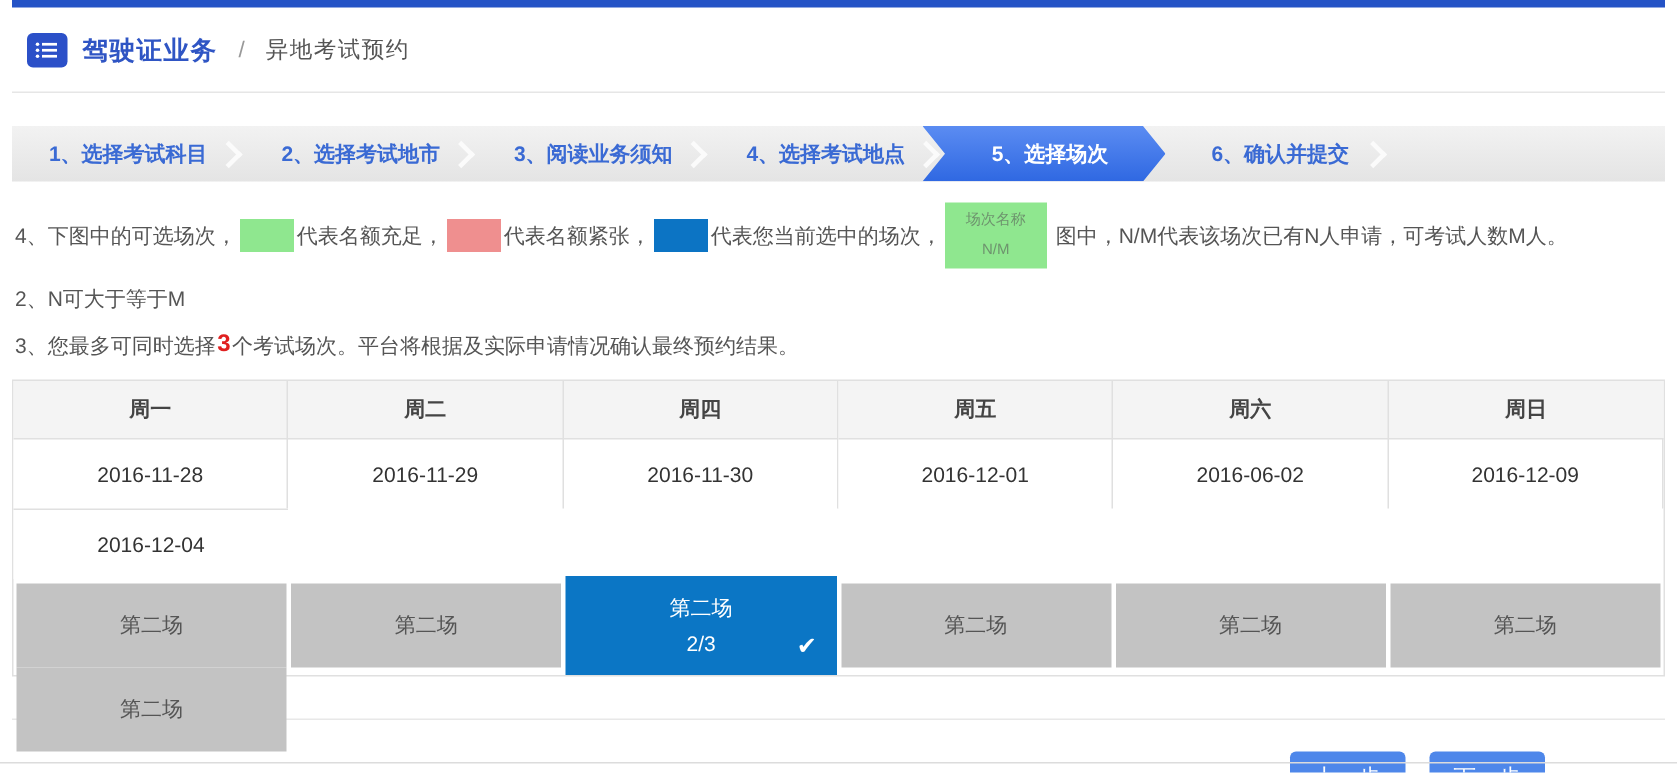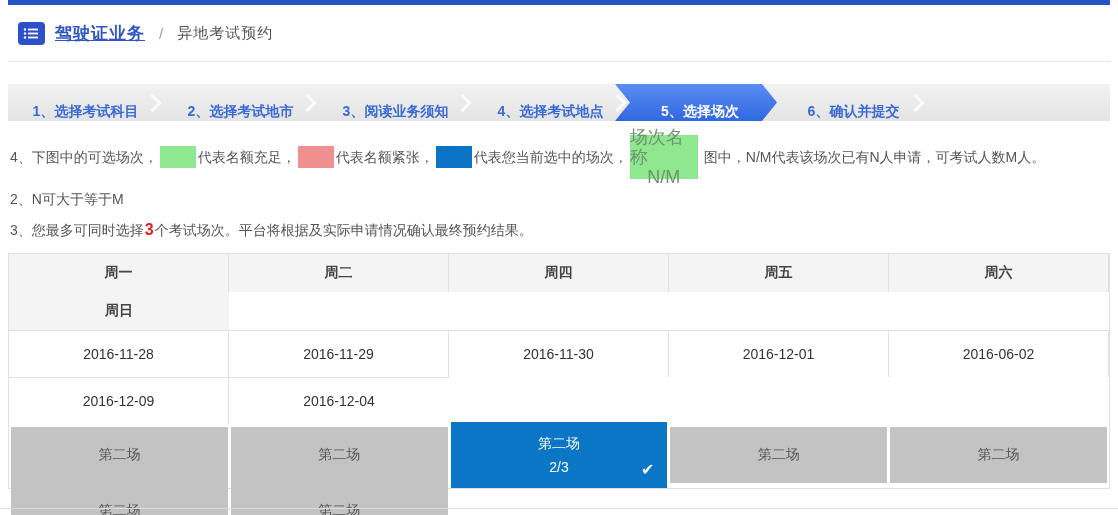--- a/index.html
+++ b/index.html
@@ -9,57 +9,57 @@
 
   
   .topbar { height:5px; margin:0 8px; background:#2453c6; }
 
   
   .hdr { margin:0 8px; height:57px; display:flex; align-items:center;
          border-bottom:1px solid #e6e6e6; padding-left:10px; }
   .hdr-icon { width:27px; height:23px; background:#2b50c8; border-radius:4px;
       display:flex; align-items:center; justify-content:center; margin-right:10px; }
   .hdr-icon svg { display:block; }
-  .hdr-title { color:#2f55c4; font-size:17px; font-weight:bold; letter-spacing:1px;text-decoration:underline; }
+  .hdr-title { color:#2f55c4; font-size:17px; font-weight:bold; letter-spacing:1px; }
   .hdr-sep { color:#999; font-size:15px; margin:0 14px; }
   .hdr-sub { color:#555; font-size:15px; letter-spacing:1px; }
 
   
   .tabs { margin:22px 8px 0 8px; height:37px; display:flex;
           background:linear-gradient(#f2f2f2,#e4e4e4); overflow:hidden; }
-  .tab { width:155px; display:flex; align-items:flex-end; justify-content:center;
+  .tab { width:155px; display:flex; align-items:center; justify-content:center;
          color:#3a6ad4; font-size:14px; font-weight:bold; position:relative; }
   .tab .chev { position:absolute; right:4px; top:50%; width:13px; height:13px;
          border-top:3px solid #fbfbfb; border-right:3px solid #fbfbfb;
          transform:translateY(-50%) rotate(45deg); }
   .tab.active { background:linear-gradient(#5b8cf2,#2f68e2); color:#fff; width:162px;
          clip-path:polygon(0 0, calc(100% - 15px) 0, 100% 50%, calc(100% - 15px) 100%, 0 100%, 15px 50%);
          margin-left:-13px; padding-left:8px; }
   .tab.after-active { margin-left:-6px; padding-left:10px; }
   .tabs .filler { flex:1; }
 
   
   .tips { margin:14px 8px 0 10px; color:#555; font-size:14px; }
   .tips-title { font-weight:bold; color:#333; margin-bottom:10px; }
   .tipline { display:flex; align-items:center; flex-wrap:nowrap; margin-bottom:9px; line-height:22px; }
   .swatch { display:inline-block; width:36px; height:22px; margin:0 2px; }
   .sw-green { background:#8fe78f; }
   .sw-red   { background:#ef8f8f; }
   .sw-blue  { background:#0c74c4; }
   .legendbox { display:inline-flex; flex-direction:column; align-items:center; justify-content:center;
-      background:#8fe78f; color:#6e946e; width:68px; height:44px; font-size:18px; line-height:20px;
+      background:#8fe78f; color:#6e946e; width:68px; height:44px; font-size:10px; line-height:20px;
       margin:0 6px 0 2px; }
   .tip3-count { color:#e02020; font-weight:bold; font-size:16px; padding:0 1px; }
   .rule-link { color:#2b50c8; font-size:17px; text-decoration:none; display:inline-flex;
       align-items:center; cursor:pointer; }
   .rule-link svg { margin:0 1px 2px 2px; }
 
   
   .sched { margin:12px 8px 0 8px; border:1px solid #e0e0e0; }
-  .srow { display:grid; grid-template-columns:repeat(5,1fr); }
+  .srow { display:grid; grid-template-columns:repeat(6,1fr); }
   .srow.head .cell { background:#f4f4f4; height:38px; font-weight:bold; color:#444; }
   .srow.dates .cell { background:#fff; height:47px; color:#333; border-top:1px solid #e0e0e0; }
   .cell { display:flex; align-items:center; justify-content:center; font-size:14px;
           border-right:1px solid #e0e0e0; }
   .cell:last-child { border-right:none; }
   .srow.sess { grid-column-gap:3px; padding:3px 2px; height:64px; align-items:center; }
   .sess-cell { background:#c3c3c3; color:#555; height:56px; display:flex; align-items:center;
           justify-content:center; font-size:14px; cursor:pointer; }
   .sess-cell.selected { background:#0b76c5; color:#fff; height:66px; margin-top:-5px; margin-bottom:-5px;
           flex-direction:column; justify-content:center; position:relative; z-index:2; gap:6px; }

